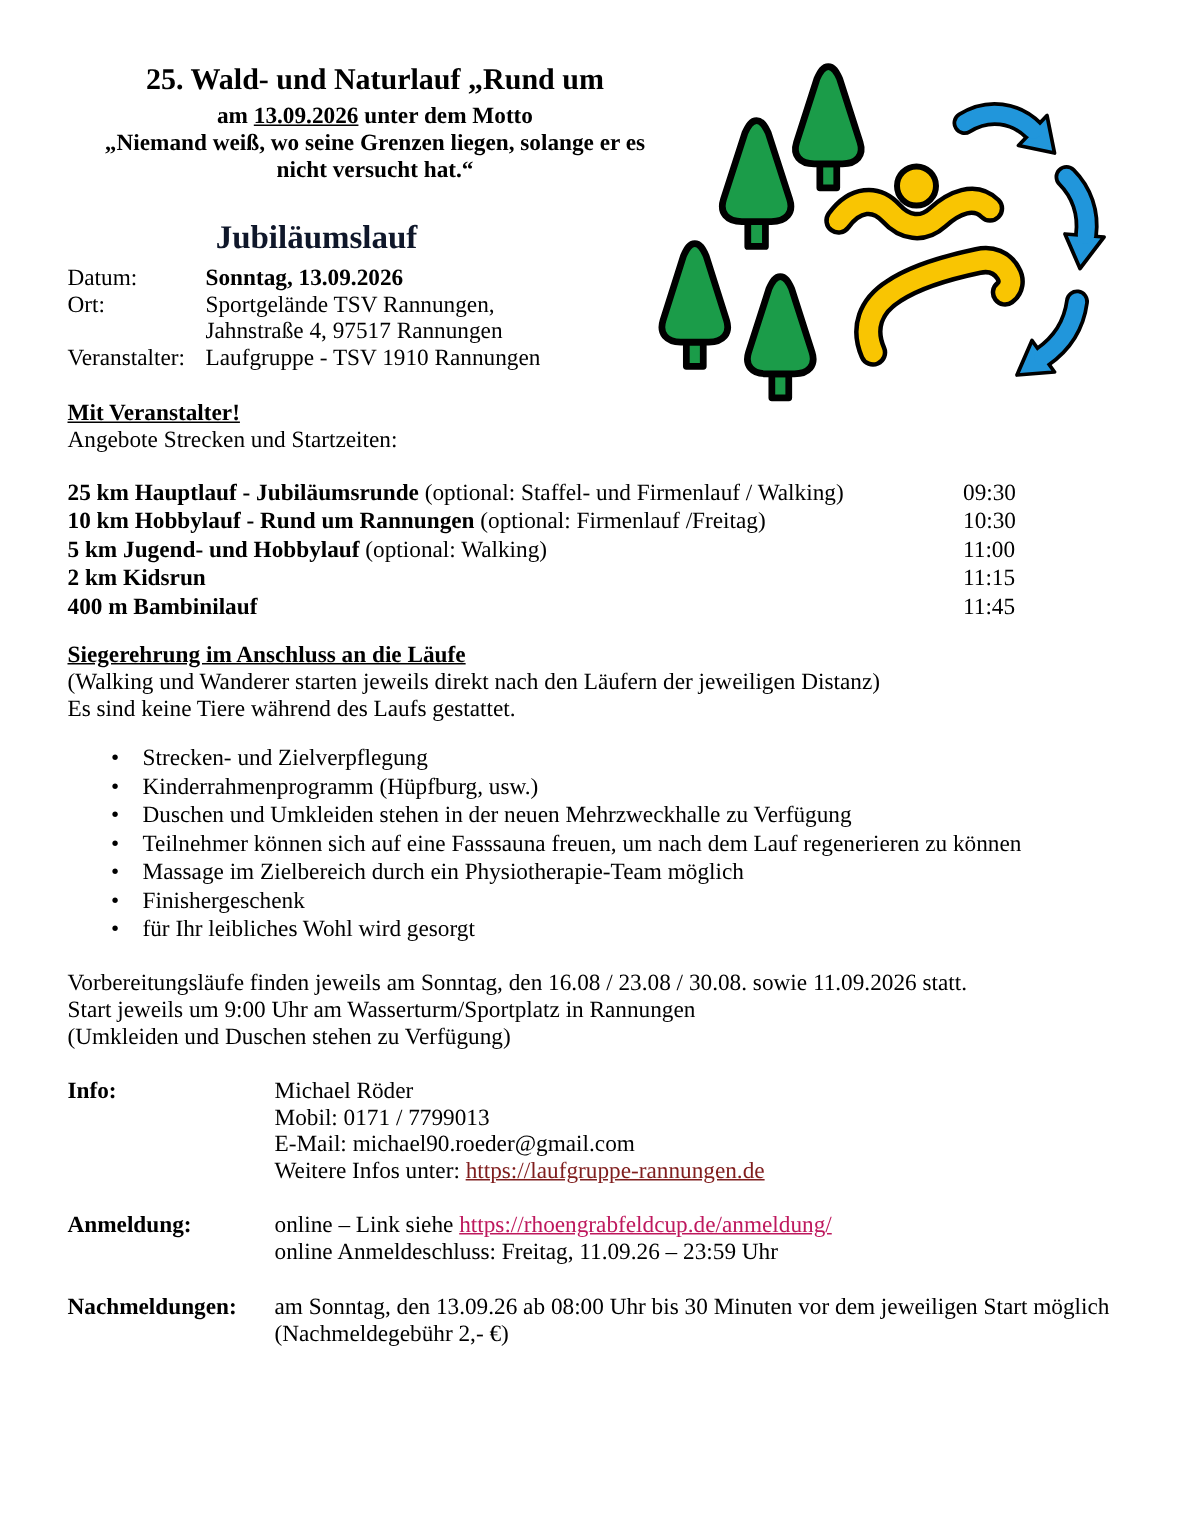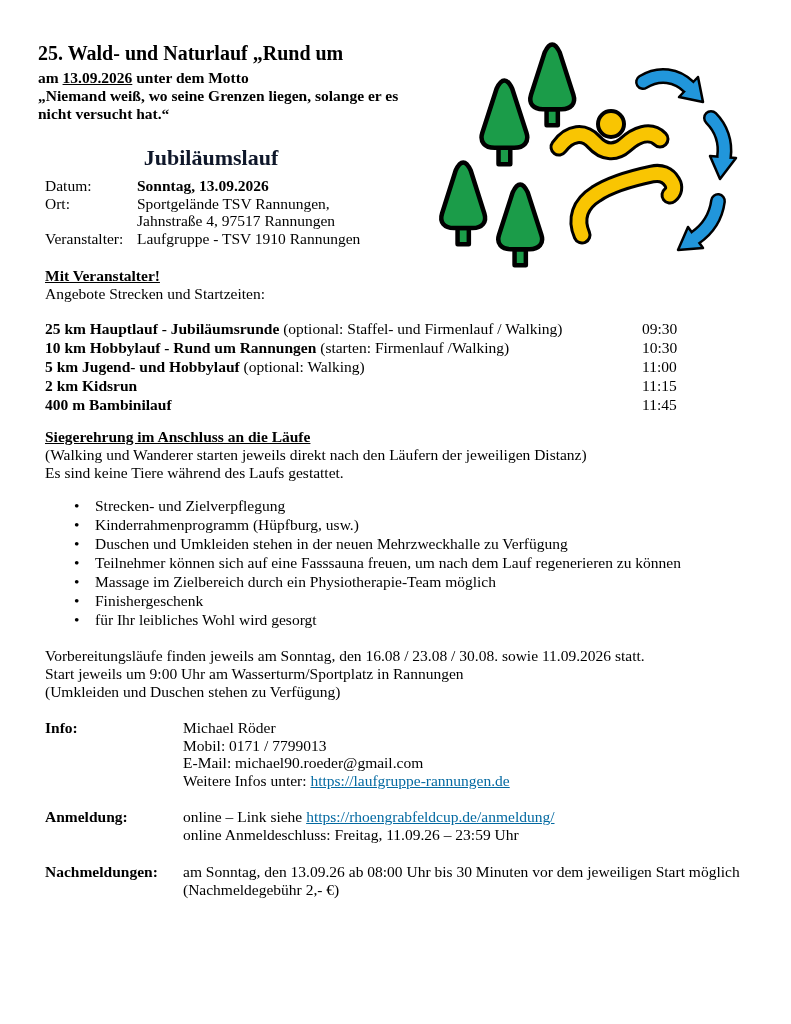--- a/index.html
+++ b/index.html
@@ -7,21 +7,21 @@
     width:791px;height:1024px;position:relative;overflow:hidden;
     background:#ffffff;color:#000;
     font-family:"Liberation Serif","DejaVu Serif",serif;
     font-size:15.5px;line-height:18px;
   }
   .b{font-weight:bold}
   .u{text-decoration:underline}
   .hu{font-weight:bold;text-decoration:underline}
 
   
-  .hdr-text{width:424px;margin:42px 0 0 38px;}
+  .hdr-text{width:424px;margin:42px 0 0 38px;text-align:center}
   .title-line{font-size:20px;line-height:23px;font-weight:bold}
   .subtitle{font-weight:bold;line-height:19px;margin-top:3px}
   .motto-line{font-weight:bold;line-height:18px}
   .jubilee{width:346px;margin:22px 0 0 38px;text-align:center;
            font-size:22px;line-height:25px;font-weight:bold}
   .logo{position:absolute;left:428px;top:22px}
 
   
   .details{margin:7px 45px 0 45px}
   .det-row{display:flex;line-height:17.5px}
@@ -127,21 +127,21 @@
   <div class="hu">Mit Veranstalter!</div>
   <div>Angebote Strecken und Startzeiten:</div>
 </div>
 
 <div class="races">
   <div class="race-row">
     <div class="race-name"><span class="b">25 km Hauptlauf - Jubiläumsrunde</span><span> (optional: Staffel- und Firmenlauf / Walking)</span></div>
     <div>09:30</div>
   </div>
   <div class="race-row">
-    <div class="race-name"><span class="b">10 km Hobbylauf - Rund um Rannungen</span><span> (starten: Firmenlauf /Walking)</span></div>
+    <div class="race-name"><span class="b">10 km Hobbylauf - Rund um Rannungen</span><span> (optional: Firmenlauf /Freitag)</span></div>
     <div>10:30</div>
   </div>
   <div class="race-row">
     <div class="race-name"><span class="b">5 km Jugend- und Hobbylauf</span><span> (optional: Walking)</span></div>
     <div>11:00</div>
   </div>
   <div class="race-row">
     <div class="race-name"><span class="b">2 km Kidsrun</span><span></span></div>
     <div>11:15</div>
   </div>
@@ -172,28 +172,28 @@
   <div>Start jeweils um 9:00 Uhr am Wasserturm/Sportplatz in Rannungen</div>
   <div>(Umkleiden und Duschen stehen zu Verfügung)</div>
 </div>
 
 <div class="info-block lbl-block">
   <div class="lbl-col">Info:</div>
   <div>
     <div>Michael Röder</div>
     <div>Mobil: 0171 / 7799013</div>
     <div>E-Mail: michael90.roeder@gmail.com</div>
-    <div><span>Weitere Infos unter: </span><a class="doc-link" style="color: #0369a1;">https://laufgruppe-rannungen.de</a></div>
+    <div><span>Weitere Infos unter: </span><a class="doc-link" style="color: #7f1d1d;">https://laufgruppe-rannungen.de</a></div>
   </div>
 </div>
 
 <div class="reg-block lbl-block">
   <div class="lbl-col">Anmeldung:</div>
   <div>
-    <div><span>online – Link siehe </span><a class="doc-link" style="color: #0369a1;">https://rhoengrabfeldcup.de/anmeldung/</a></div>
+    <div><span>online – Link siehe </span><a class="doc-link" style="color: #be185d;">https://rhoengrabfeldcup.de/anmeldung/</a></div>
     <div>online Anmeldeschluss: Freitag, 11.09.26 – 23:59 Uhr</div>
   </div>
 </div>
 
 <div class="late-block lbl-block">
   <div class="lbl-col">Nachmeldungen:</div>
   <div>
     <div>am Sonntag, den 13.09.26 ab 08:00 Uhr bis 30 Minuten vor dem jeweiligen Start möglich</div>
     <div>(Nachmeldegebühr 2,- €)</div>
   </div>

